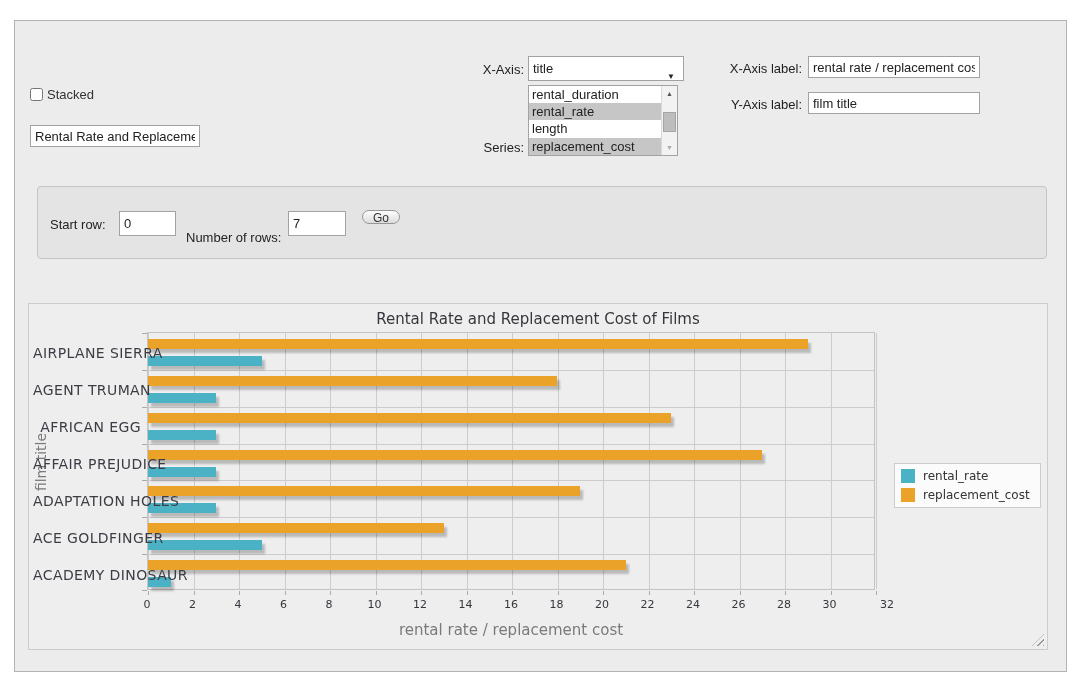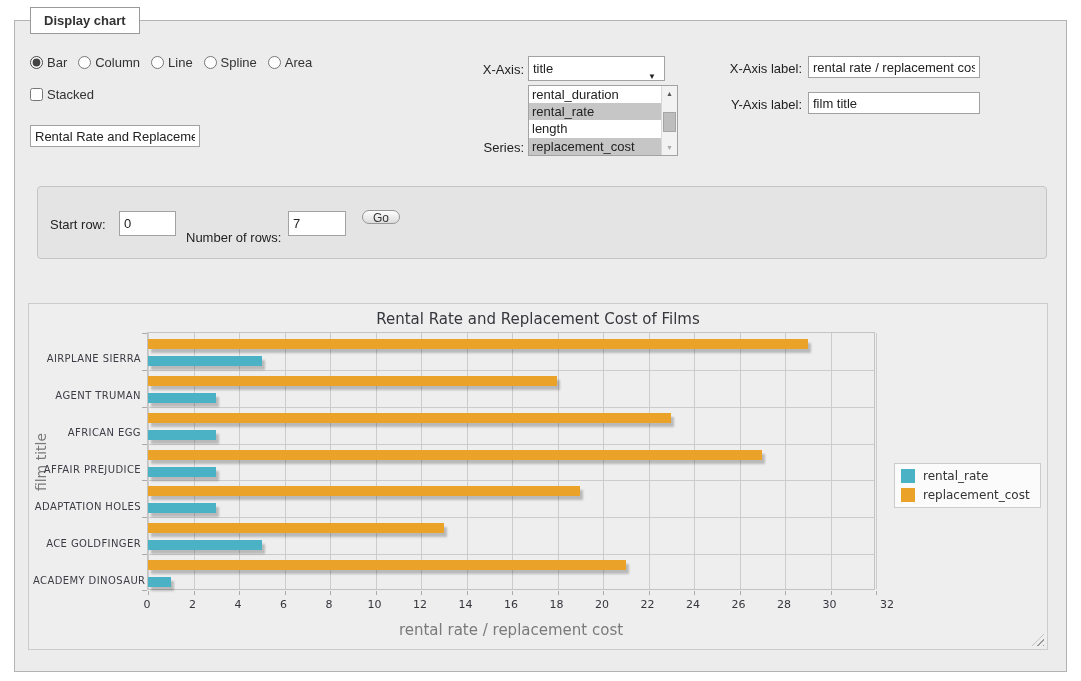--- a/index.html
+++ b/index.html
@@ -15,21 +15,21 @@
   .lbl.r { text-align: right; }
 
   .radio-row { position: absolute; left: 30px; top: 55px; display: flex; align-items: center; gap: 11px; }
   .radio-row label, .chk-row label { display: flex; align-items: center; gap: 4px; font-size: 13px; color: #333; }
   input[type=radio], input[type=checkbox] { width: 13px; height: 13px; margin: 0; accent-color: #444; }
   .chk-row { position: absolute; left: 30px; top: 87px; }
 
   .txt-input { position: absolute; background: #fff; border: 1px solid #a2a2a2; font-family: "Liberation Sans", sans-serif;
                font-size: 13px; color: #222; padding: 0 4px; height: 22px; overflow: hidden; white-space: nowrap; }
 
-  .fake-select { position: absolute; left: 528px; top: 56px; width: 137px; height: 25px; background: #fff;
+  .fake-select { position: absolute; left: 528px; top: 56px; width: 156px; height: 25px; background: #fff;
                  border: 1px solid #a2a2a2; font-size: 13px; color: #222; line-height: 23px; padding: 0 4px; }
   .fake-select .arrow { position: absolute; right: 8px; top: 8px; font-size: 8px; color: #222; }
 
   .multi-list { position: absolute; left: 528px; top: 85px; width: 150px; height: 71px; background: #fff;
                 border: 1px solid #a2a2a2; overflow: hidden; }
   .opt { height: 17.2px; line-height: 17.2px; font-size: 13px; color: #222; padding-left: 3px;
          width: calc(100% - 16px); white-space: nowrap; }
   .opt.sel { background: #c6c6c6; }
   .sb { position: absolute; top: 0; right: 0; bottom: 0; width: 16px; background: #f2f2f2; border-left: 1px solid #d9d9d9; }
   .sb-btn { position: absolute; left: 0; width: 15px; height: 15px; background: #f2f2f2; text-align: center;
@@ -45,64 +45,41 @@
 
   .chart-box { position: absolute; left: 28px; top: 303px; width: 1020px; height: 347px; background: #eee;
                border: 1px solid #ccc; font-family: "DejaVu Sans", sans-serif; }
   .chart-title { position: absolute; left: 0; right: 0; top: 6px; text-align: center; font-size: 15px; color: #36373c; }
   .plot { position: absolute; left: 118px; top: 28px; width: 728px; height: 258px; border: 1px solid #c3c3c3; }
   .vline { position: absolute; top: 0; bottom: 0; width: 1px; background: #ccc; }
   .hline { position: absolute; left: 0; right: 0; height: 1px; background: #ccc; }
   .tickmark-y { position: absolute; width: 5px; height: 1px; background: #aaa; left: -6px; }
   .tickmark-x { position: absolute; width: 1px; height: 4px; background: #aaa; }
   .bar { position: absolute; left: 0; height: 10px; box-shadow: 3px 4px 2px rgba(0,0,0,0.22); }
-  .cat-lbl { position: absolute; left: 4px; width: 108px; text-align: right; font-size: 10px;
-             letter-spacing: 0.4px; color: #3c3c44; white-space: nowrap; margin-top: 8px; }
+  .cat-lbl { position: absolute; left: 4px; width: 108px; text-align: right; font-size: 14px;
+             letter-spacing: 0.4px; color: #3c3c44; white-space: nowrap; }
   .tick-lbl { position: absolute; width: 30px; text-align: center; font-size: 11px; color: #35353c; }
   .xaxis-name { position: absolute; left: 118px; width: 728px; text-align: center; top: 317px;
                 font-size: 15px; color: #7a7a7c; }
   .yaxis-name { position: absolute; left: -58px; top: 150px; width: 140px; text-align: center;
                 transform: rotate(-90deg); font-size: 14px; color: #7a7a7c; }
   .chart-legend { position: absolute; left: 865px; top: 159px; background: #fbfbfb; border: 1px solid #ccc;
                   padding: 5px 10px 5px 6px; display: flex; flex-direction: column; gap: 5px; }
   .leg-row { display: flex; align-items: center; gap: 8px; font-size: 12px; color: #333; white-space: nowrap; }
   .leg-swatch { width: 14px; height: 14px; flex: none; }
   .resize-handle { position: absolute; right: 3px; bottom: 3px; width: 12px; height: 12px;
                    background: repeating-linear-gradient(135deg, #999 0 1px, transparent 1px 4px);
                    clip-path: polygon(100% 0, 100% 100%, 0 100%); cursor: se-resize; }
 </style>
 </head>
 <body>
 
 <div id="app">
   <div class="fieldset"></div>
-  <div class="legend-box">Display chart</div>
-
-  <div class="radio-row">
-      <label>
-        <input type="radio" name="charttype" checked="" style="">
-        <span>Bar</span>
-      </label>
-      <label>
-        <input type="radio" name="charttype" style="">
-        <span>Column</span>
-      </label>
-      <label>
-        <input type="radio" name="charttype" style="">
-        <span>Line</span>
-      </label>
-      <label>
-        <input type="radio" name="charttype" style="">
-        <span>Spline</span>
-      </label>
-      <label>
-        <input type="radio" name="charttype" style="">
-        <span>Area</span>
-      </label>
-    </div>
+
 
   <div class="chk-row">
     <label>
       <input type="checkbox" style="">
       <span>Stacked</span>
     </label>
   </div>
 
   <input class="txt-input" style="left: 30px; top: 125px; width: 170px;" value="Rental Rate and Replacement Cost of Films">
 

